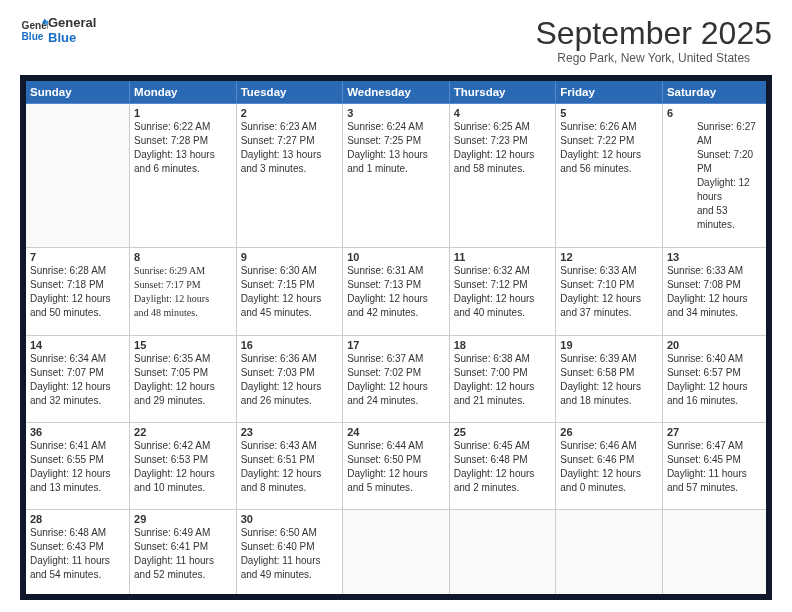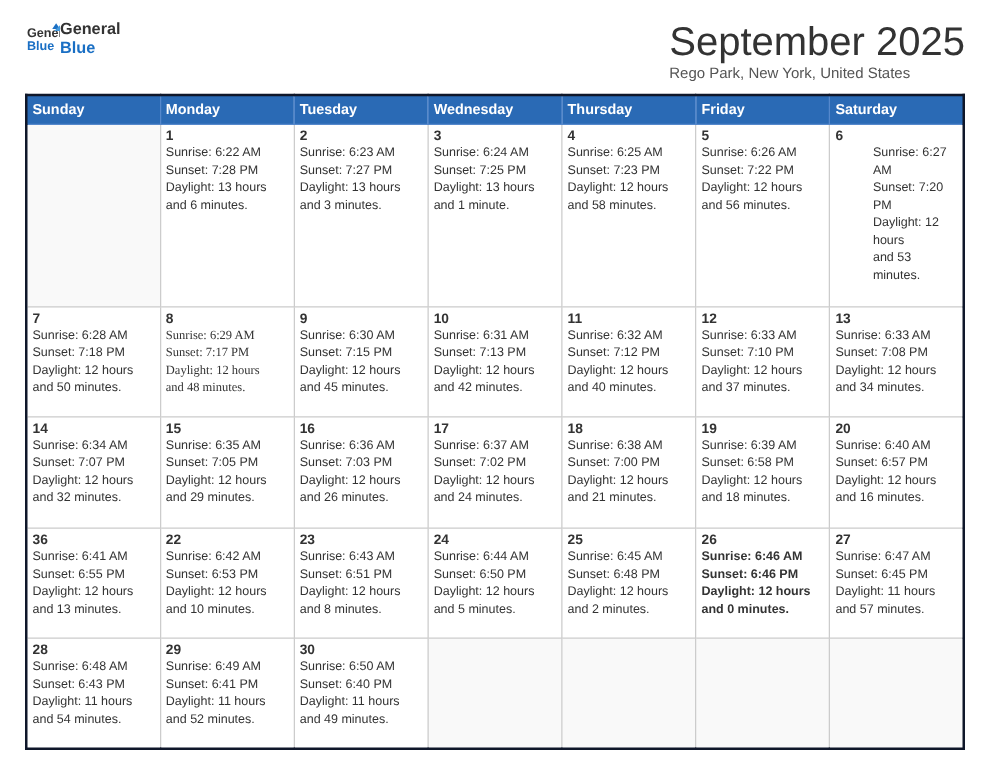--- a/index.html
+++ b/index.html
@@ -26,35 +26,35 @@
     .logo {
       display: flex;
       align-items: center;
       gap: 4px;
     }
     .logo-icon {
       width: 28px;
       height: 28px;
     }
     .title-block {
-      text-align: left;
+      text-align: center;
     }
     .month-title {
       font-size: 32px;
       font-weight: normal;
       color: #333;
       line-height: 1.1;
     }
     .location {
       font-size: 12px;
       color: #555;
     }
     .calendar {
       flex: 1;
-      border: 2px solid #0f172a;
+      border: 6px solid #0f172a;
       border-collapse: collapse;
       width: 100%;
       table-layout: fixed;
     }
     .calendar th {
       background: #2a6ab5;
       color: #fff;
       font-size: 11.5px;
       font-weight: bold;
       padding: 5px 4px;
@@ -298,21 +298,21 @@
           </td>
           <td>
             <span class="day-num">25</span>
             <div class="day-info" style="white-space: pre-line;">Sunrise: 6:45 AM
 Sunset: 6:48 PM
 Daylight: 12 hours
 and 2 minutes.</div>
           </td>
           <td>
             <span class="day-num">26</span>
-            <div class="day-info" style="white-space: pre-line; font-weight: bold;">Sunrise: 6:46 AM
+            <div class="day-info" style="white-space: pre-line;">Sunrise: 6:46 AM
 Sunset: 6:46 PM
 Daylight: 12 hours
 and 0 minutes.</div>
           </td>
           <td>
             <span class="day-num">27</span>
             <div class="day-info" style="white-space: pre-line;">Sunrise: 6:47 AM
 Sunset: 6:45 PM
 Daylight: 11 hours
 and 57 minutes.</div>

